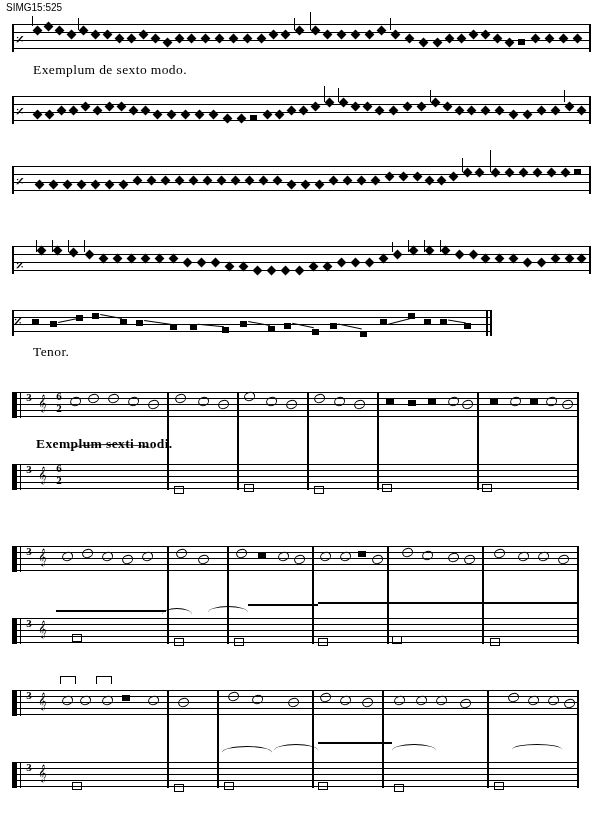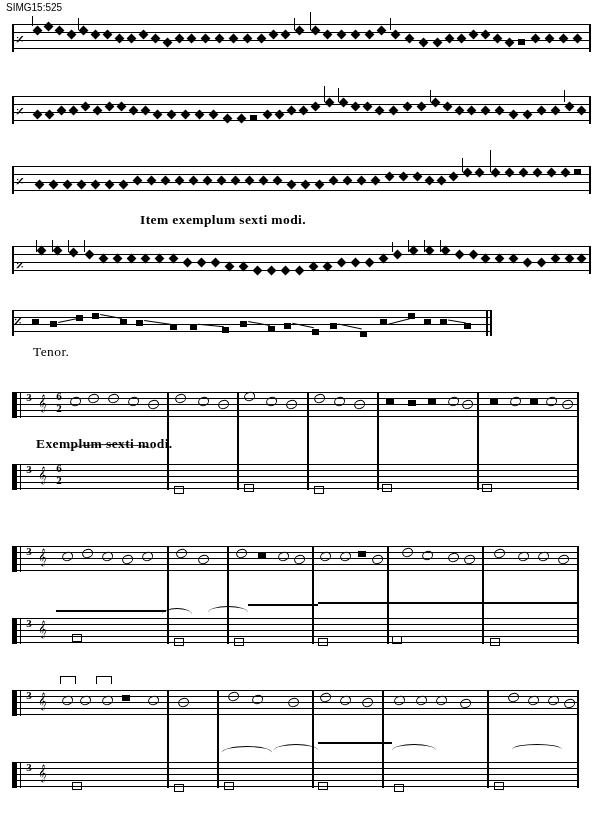--- a/index.html
+++ b/index.html
@@ -172,21 +172,21 @@
     background: #000;
   }
 </style>
 </head>
 <body>
 
 <div id="page">
 
   <div class="page-id">SIMG15:525</div>
 
-  <div class="caption bold" style="left:140px; top:212px;">Item exemplum sexti modi.</div>
+  <div class="caption" style="left:33px; top:62px;">Exemplum de sexto modo.</div>
   <div class="caption" style="left:33px; top:344px;">Tenor.</div>
   <div class="caption bold" style="left:36px; top:436px;">Exemplum sexti modi.</div>
 
   <div class="chant-system" style="left:12px; top:24px; width:579px; height:28px;">
     <div class="staff-lines">
       <div class="sline" style="top:0px;"></div>
       <div class="sline" style="top:8px;"></div>
       <div class="sline" style="top:16px;"></div>
       <div class="sline" style="top:24px;"></div>
     </div>

